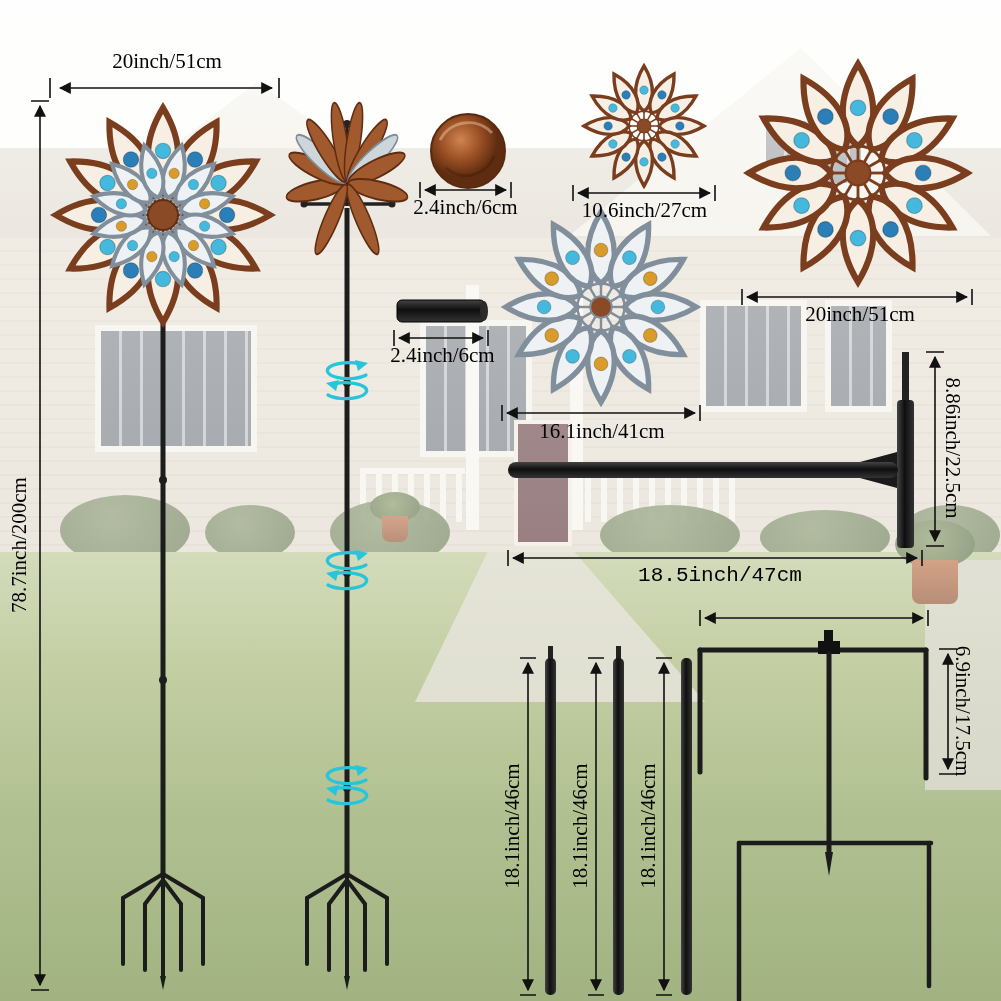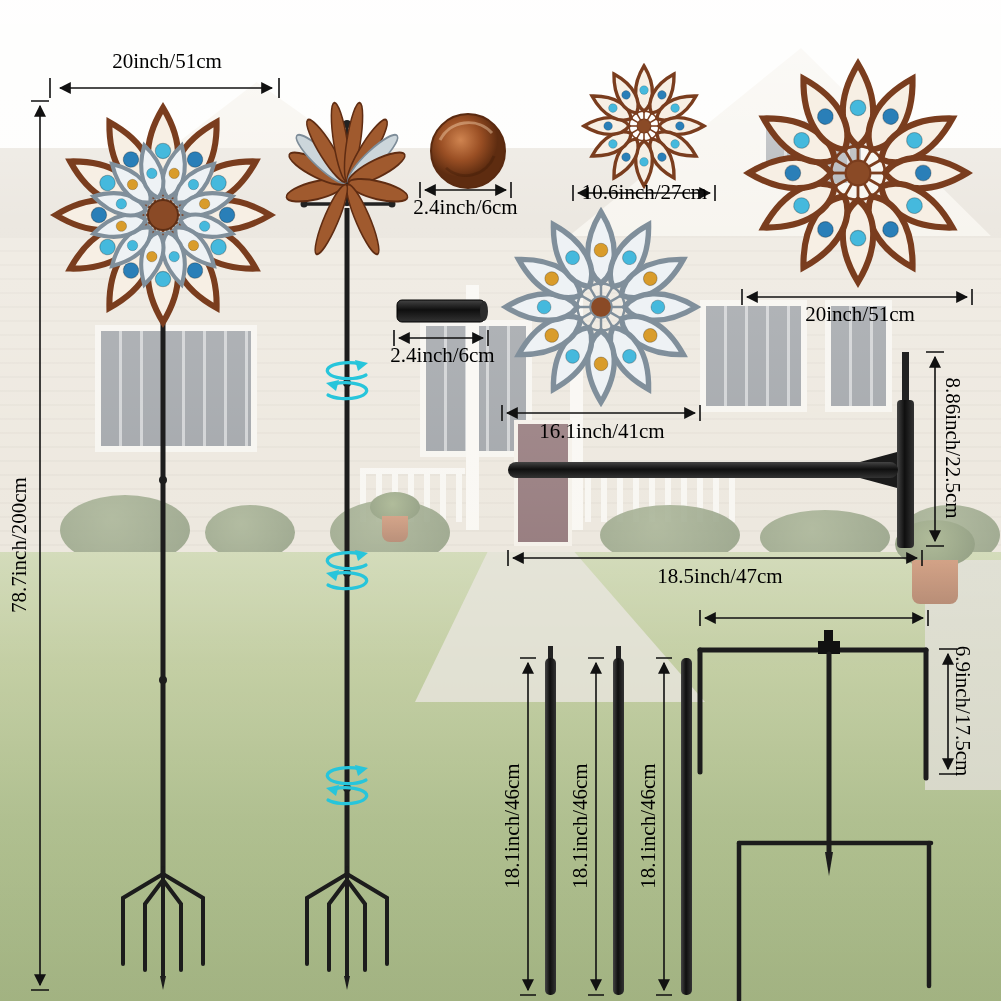--- a/index.html
+++ b/index.html
@@ -330,24 +330,24 @@
       <path d="M700,610 V626 M928,610 V626" fill="none"></path>
 
       <line x1="948" y1="654" x2="948" y2="769" marker-start="url(#arr)" marker-end="url(#arr)"></line>
       <path d="M939,649 H957 M939,774 H957" fill="none"></path>
     </g>
   </svg>
 
   <div class="lbl" style="left:62px;top:50px;width:210px;">20inch/51cm</div>
   <div class="lbl rot-ccw" style="left:-66px;top:534px;width:170px;">78.7inch/200cm</div>
   <div class="lbl" style="left:398px;top:196px;width:135px;">2.4inch/6cm</div>
-  <div class="lbl" style="left:562px;top:181px;width:165px;">10.6inch/27cm</div>
+  <div class="lbl" style="left:562px;top:199px;width:165px;">10.6inch/27cm</div>
   <div class="lbl" style="left:765px;top:303px;width:190px;">20inch/51cm</div>
   <div class="lbl" style="left:375px;top:344px;width:135px;">2.4inch/6cm</div>
   <div class="lbl" style="left:512px;top:420px;width:180px;">16.1inch/41cm</div>
-  <div class="lbl" style="left:615px;top:565px;width:210px;">18.5inch/47cm</div>
+  <div class="lbl" style="left:615px;top:565px;width:210px;font-family:Liberation Mono, monospace;">18.5inch/47cm</div>
   <div class="lbl rot-cw" style="left:868px;top:437px;width:170px;">8.86inch/22.5cm</div>
   <div class="lbl rot-ccw" style="left:427px;top:815px;width:170px;">18.1inch/46cm</div>
   <div class="lbl rot-ccw" style="left:495px;top:815px;width:170px;">18.1inch/46cm</div>
   <div class="lbl rot-ccw" style="left:563px;top:815px;width:170px;">18.1inch/46cm</div>
   <div class="lbl rot-cw" style="left:878px;top:700px;width:170px;">6.9inch/17.5cm</div>
 
 </div>
 
 </body></html>

